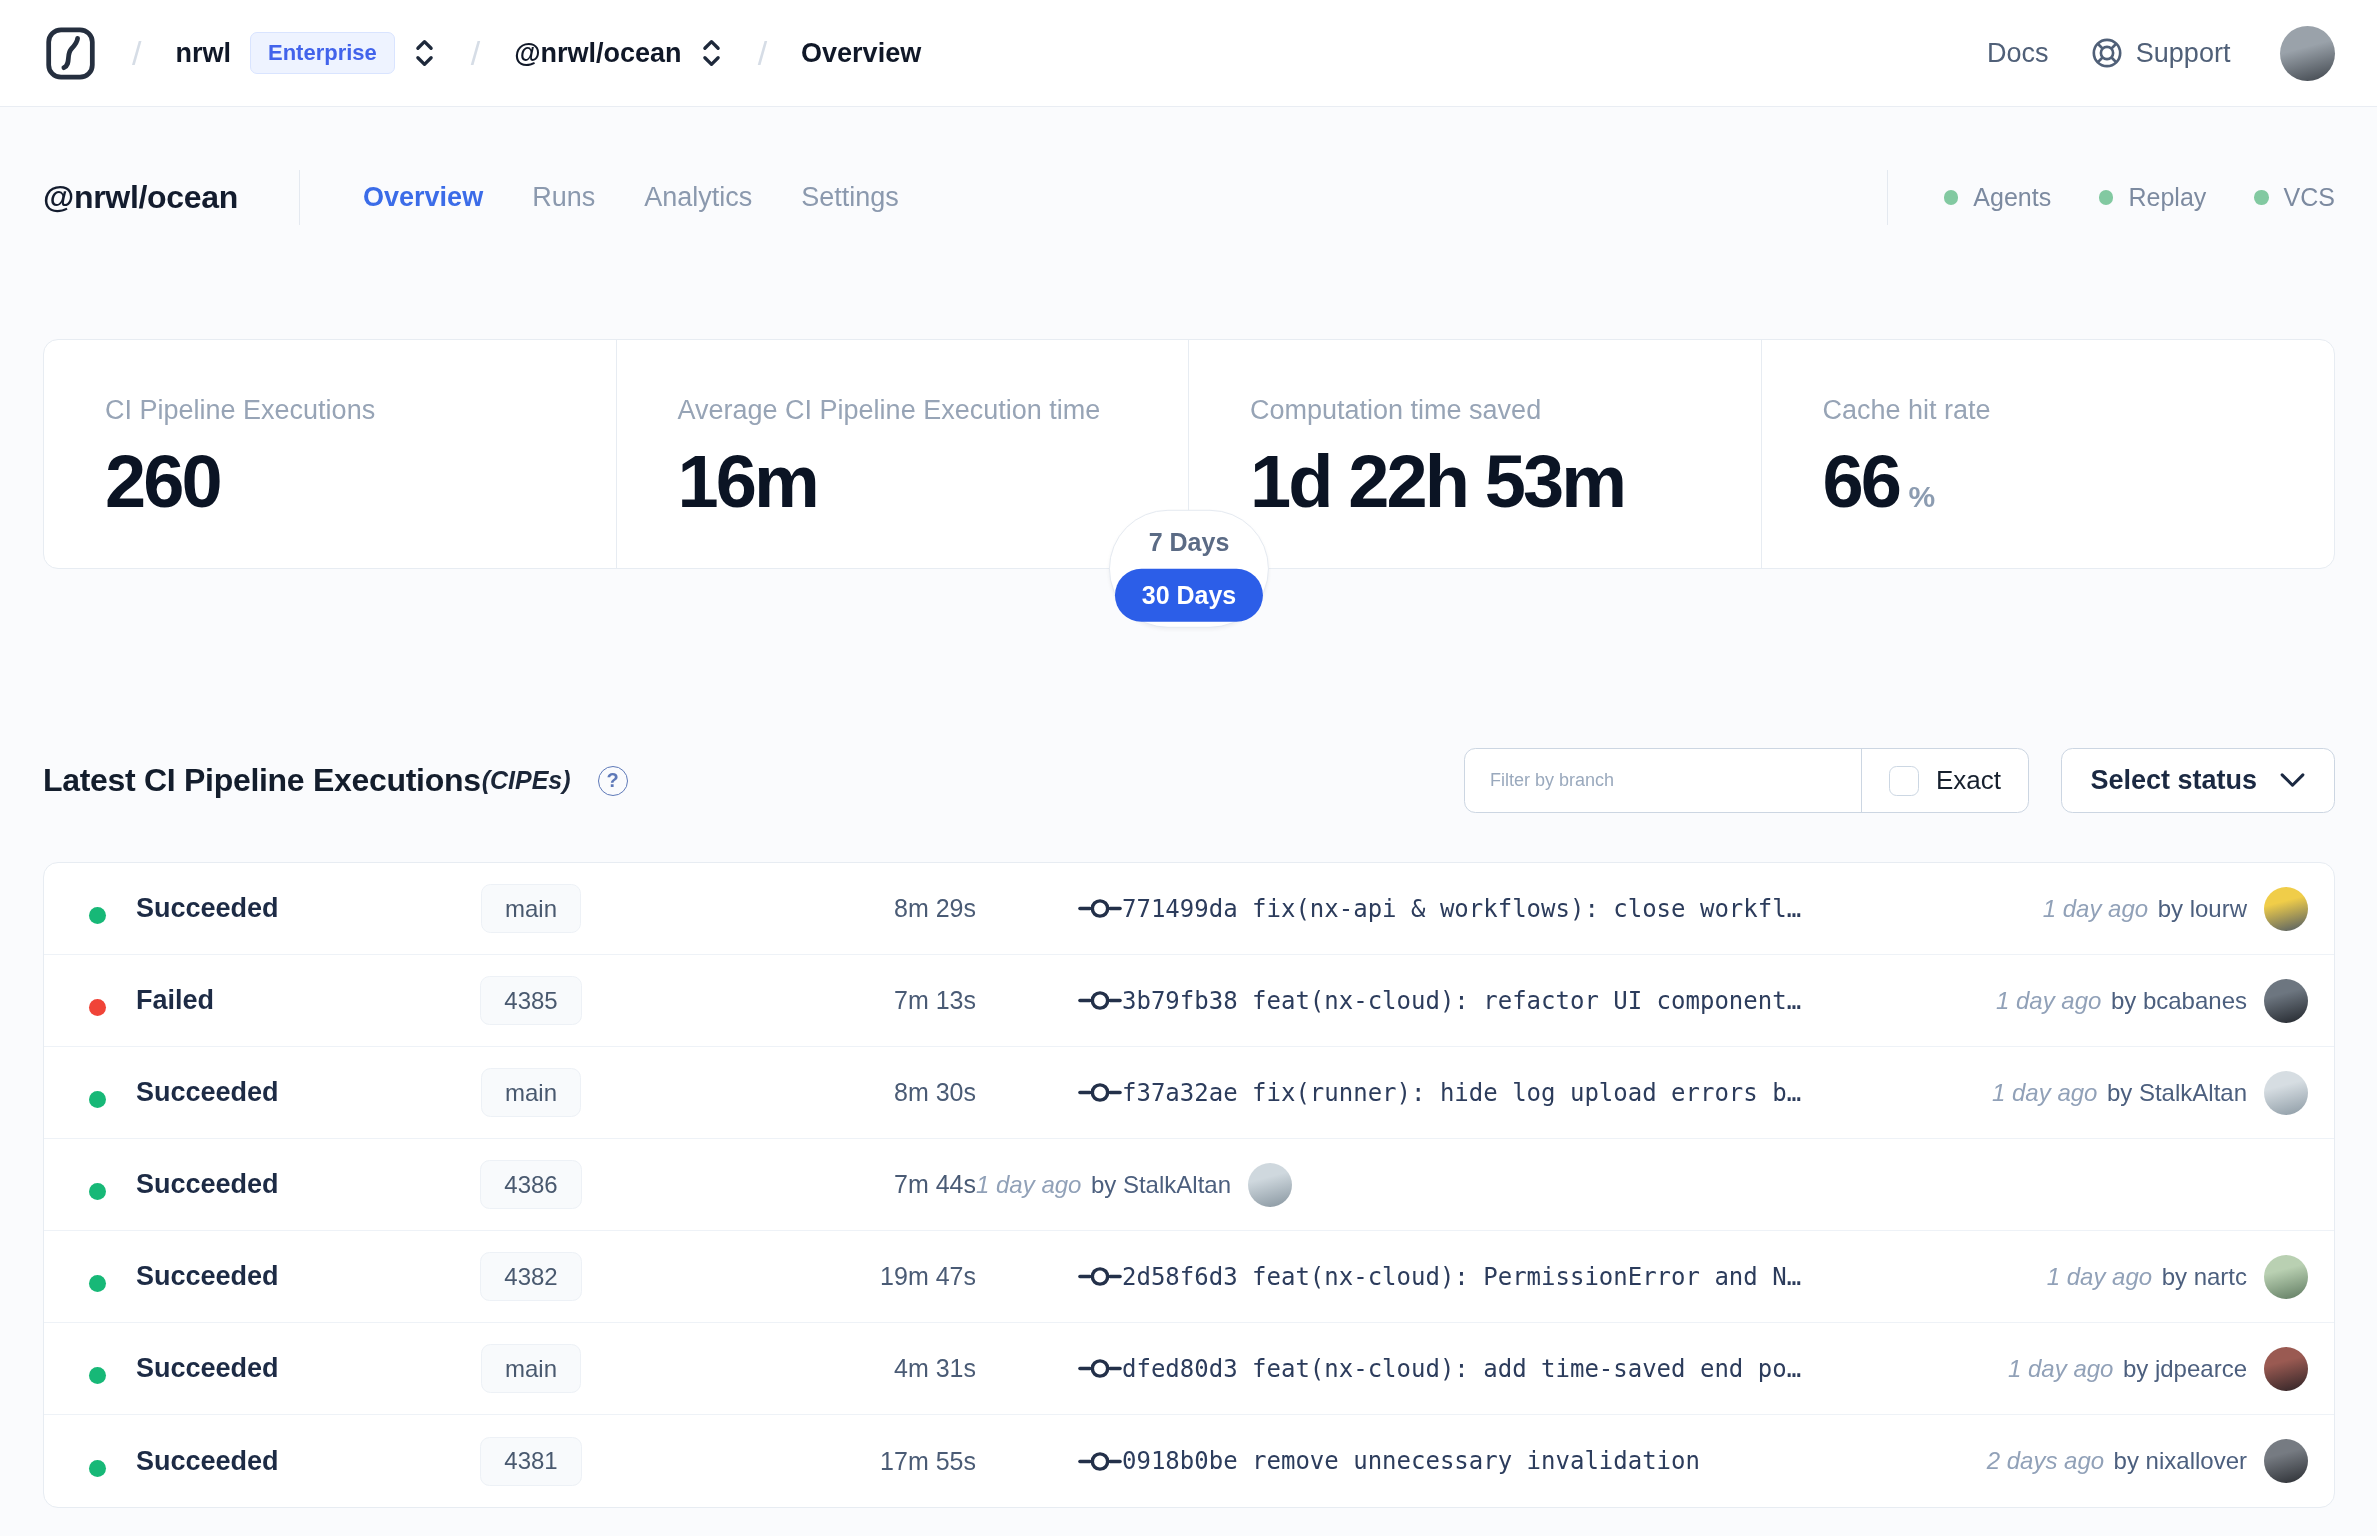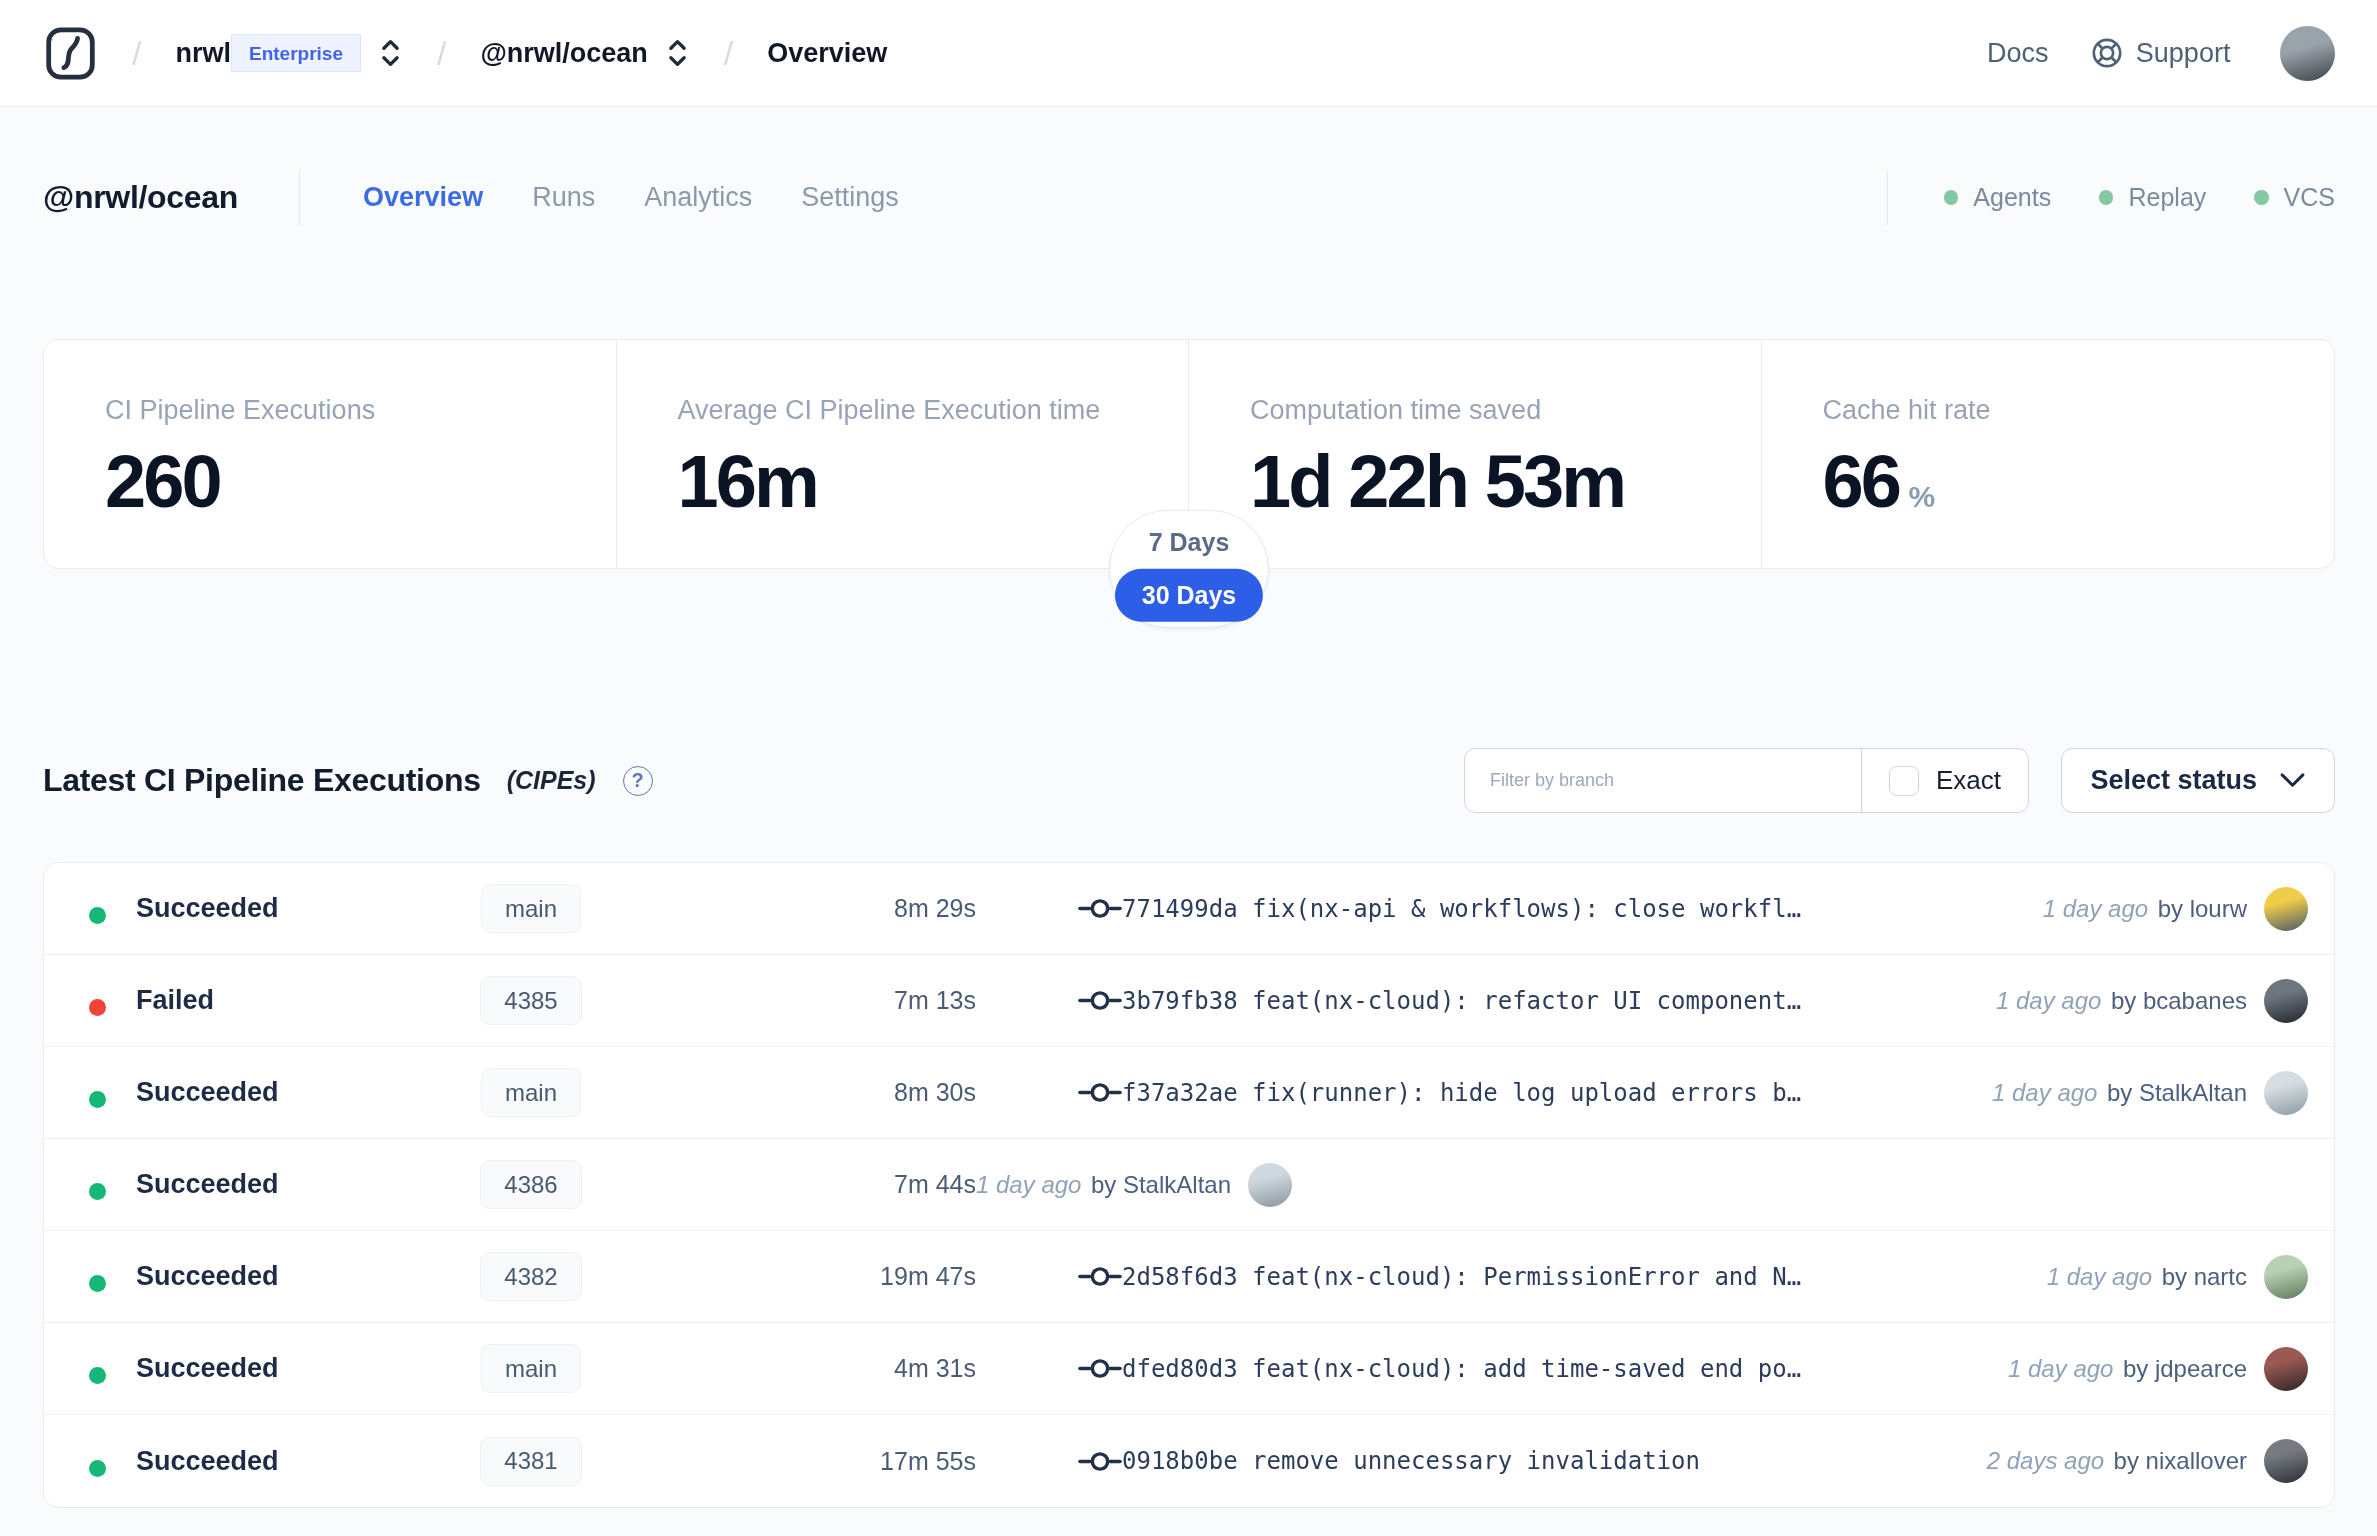--- a/index.html
+++ b/index.html
@@ -13,22 +13,22 @@
 
   
   .topbar {
     height:107px; background:#ffffff; border-bottom:1px solid #e9edf3;
     display:flex; align-items:center; padding:0 43px;
   }
   .logo { width:55px; height:55px; flex:0 0 auto; }
   .crumb-sep { color:#d6dde6; font-size:34px; font-weight:300; margin:0 34px; user-select:none; }
   .crumb-org { font-size:27px; font-weight:700; color:#101828; }
   .badge {
-    font-size:19px; font-weight:600; color:#4263eb;
-    background:#eef3ff; border:1px solid #d9e4ff; border-radius:1px;
+    margin-left:19px; font-size:22px; font-weight:600; color:#4263eb;
+    background:#eef3ff; border:1px solid #d9e4ff; border-radius:7px;
     padding:8.6px 17px; line-height:1;
   }
   .chev-updown { margin-left:17px; }
   .crumb-ws { font-size:27px; font-weight:700; color:#101828; }
   .crumb-page { font-size:27px; font-weight:700; color:#101828; }
   .topbar-right { margin-left:auto; display:flex; align-items:center; gap:42px; }
   .top-link { font-size:27px; font-weight:500; color:#506078; display:flex; align-items:center; gap:13.3px; cursor:pointer; }
   .user-avatar { width:55px; height:55px; border-radius:50%; margin-left:7.6px; }
 
   
@@ -64,21 +64,21 @@
     box-shadow:0 1.9px 3.8px rgba(15,23,42,.05);
     flex-direction:column;
   }
   .toggle-opt { font-size:25px; font-weight:600; color:#5b6b85; padding:0 27px; height:53px; line-height:53px; border-radius:950px; cursor:pointer; }
   .toggle-opt.active { background:#2c5ee8; color:#ffffff; font-weight:700; }
 
   
   .exec-section { margin:0 43px; }
   .exec-header { margin-top:179px; display:flex; align-items:center; }
   .exec-title { font-size:32px; font-weight:700; color:#131d2c; letter-spacing:-0.3px; }
-  .exec-title-suffix { font-size:25px; font-weight:600; font-style:italic; color:#1b2638; margin-left:26px; }
+  .exec-title-suffix { font-size:25px; font-weight:600; font-style:italic; color:#1b2638; margin-left:1px; }
   .help-icon {
     width:30px; height:30px; border:1.9px solid #5e79b8; border-radius:50%;
     color:#5e79b8; font-size:20px; font-weight:700; text-align:center; line-height:27px;
     margin-left:27px; cursor:pointer;
   }
   .exec-controls { margin-left:auto; display:flex; align-items:center; gap:32px; }
   .filter-group {
     display:flex; align-items:stretch; height:65px; width:565px;
     background:#fff; border:1px solid #ccd6e2; border-radius:11.4px; overflow:hidden;
   }

